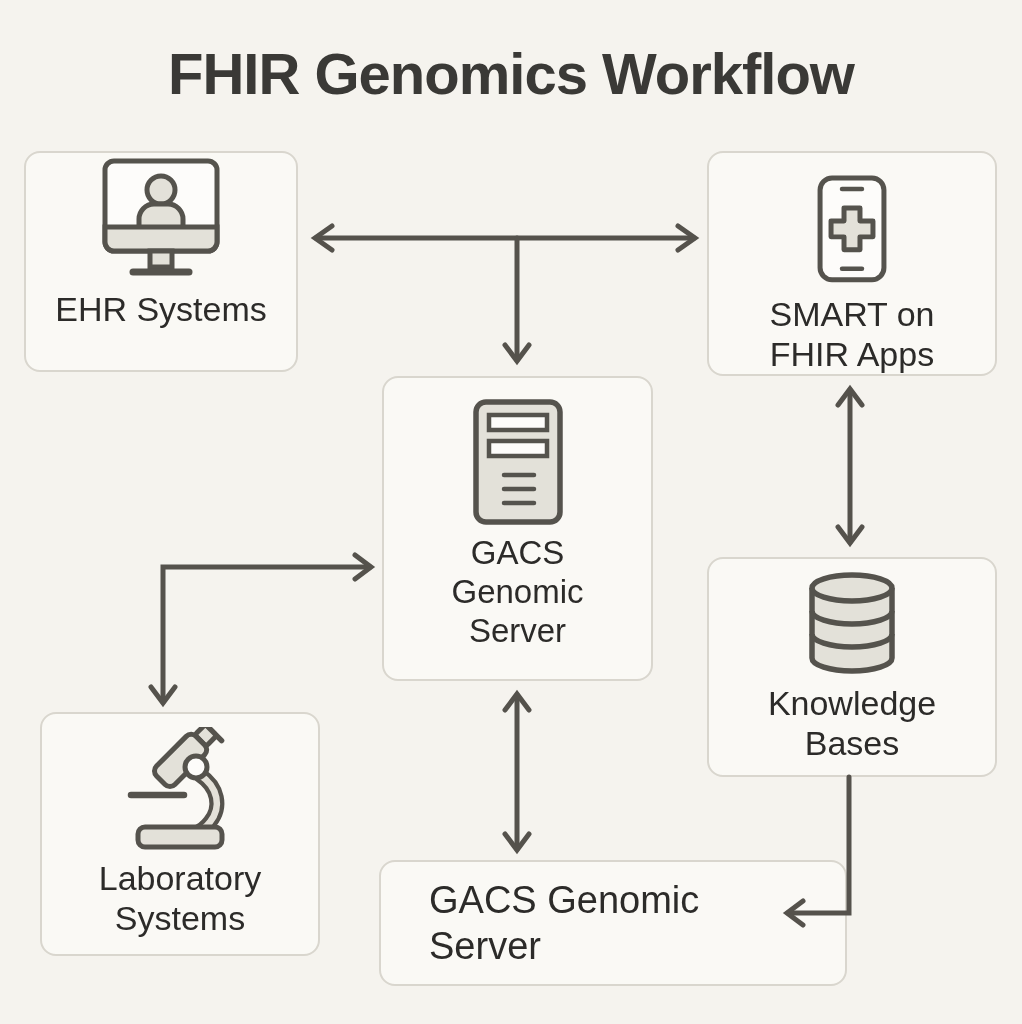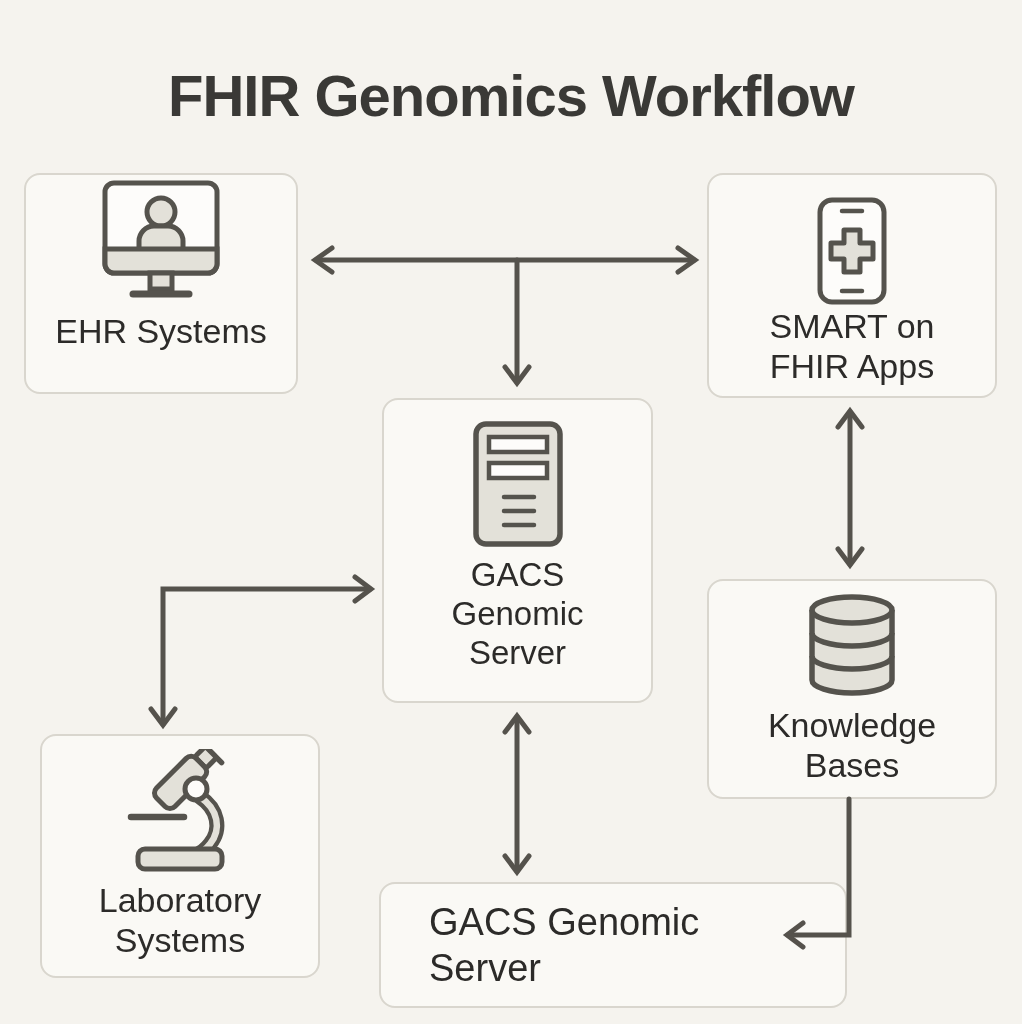--- a/index.html
+++ b/index.html
@@ -13,42 +13,42 @@
     --icon-fill:#e3e1d9;
     --icon-paper:#fdfcfa;
   }
   html,body{margin:0;padding:0;}
   body{
     width:1022px;height:1024px;
     background:var(--background);
     font-family:"Liberation Sans", sans-serif;
     position:relative;overflow:hidden;
   }
-  .canvas{position:absolute;inset:0;width:1022px;height:903px;margin-top:22px;}
+  .canvas{position:absolute;inset:0;width:1022px;height:903px;}
   .diagram-title{
     position:absolute;top:40px;left:0;width:100%;
     text-align:center;
     font-size:58px;font-weight:700;letter-spacing:-1px;
     color:var(--title);
   }
   .node{
     position:absolute;
     background:var(--box-fill);
     border:2px solid var(--box-border);
     border-radius:16px;
     box-sizing:border-box;
     display:flex;flex-direction:column;align-items:center;
   }
   .node-label{
     color:var(--text);
     font-size:34px;line-height:1.18;
     text-align:center;
   }
   #node-ehr{left:24px;top:151px;width:274px;height:221px;gap:10px;}
-  #node-smart{left:707px;top:151px;width:290px;height:225px;padding-top:21px;gap:0;}
+  #node-smart{left:707px;top:151px;width:290px;height:225px;padding-top:21px;gap:10px;}
   #node-gacs-center{left:382px;top:376px;width:271px;height:305px;padding-top:20px;gap:8px;}
   #node-knowledge{left:707px;top:557px;width:290px;height:220px;padding-top:12px;gap:8px;}
   #node-lab{left:40px;top:712px;width:280px;height:244px;padding-top:13px;gap:6px;}
   #node-gacs-bottom{
     left:379px;top:860px;width:468px;height:126px;
     align-items:flex-start;justify-content:center;
     padding-left:48px;
   }
   #node-ehr .node-label{max-width:240px;}
   #node-smart .node-label{max-width:252px;}

